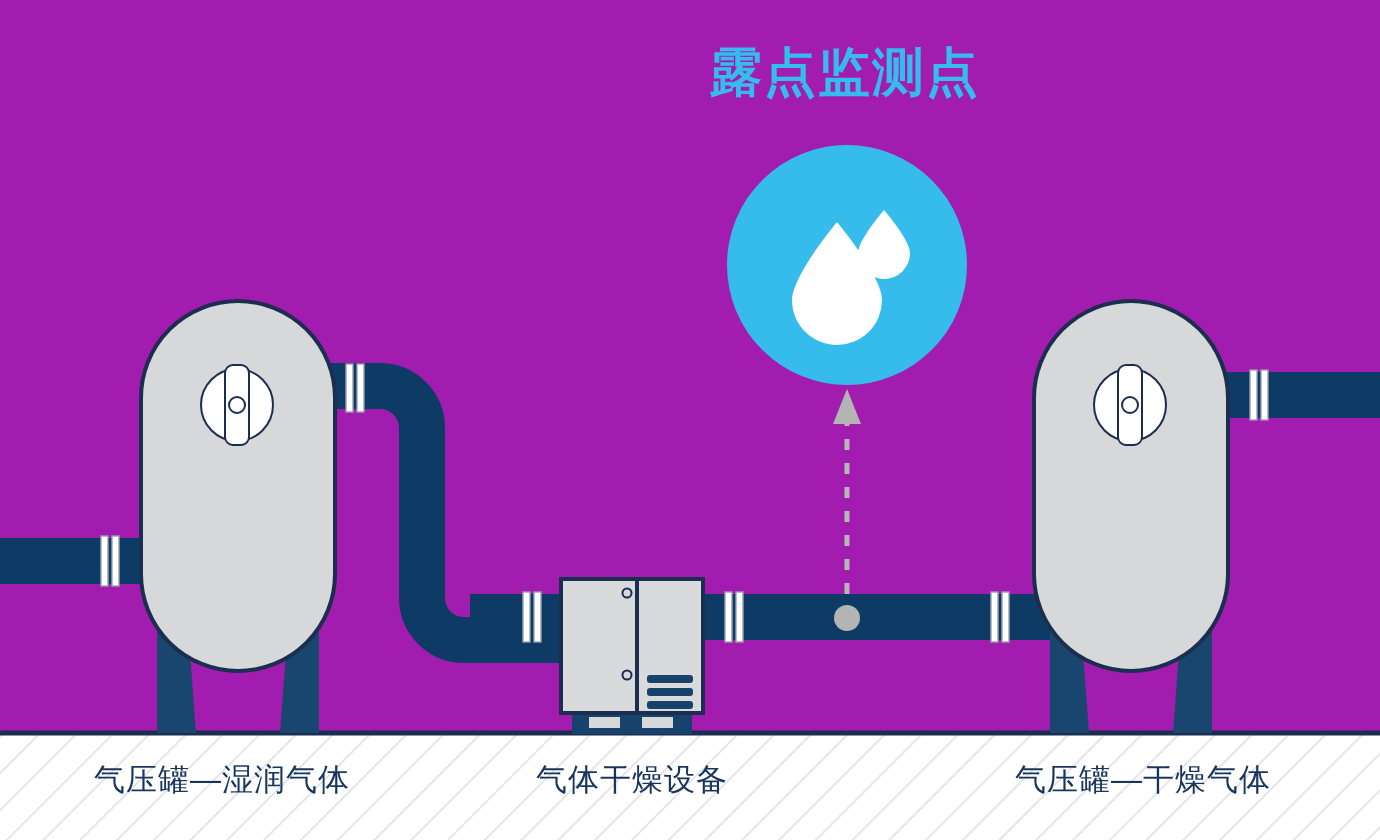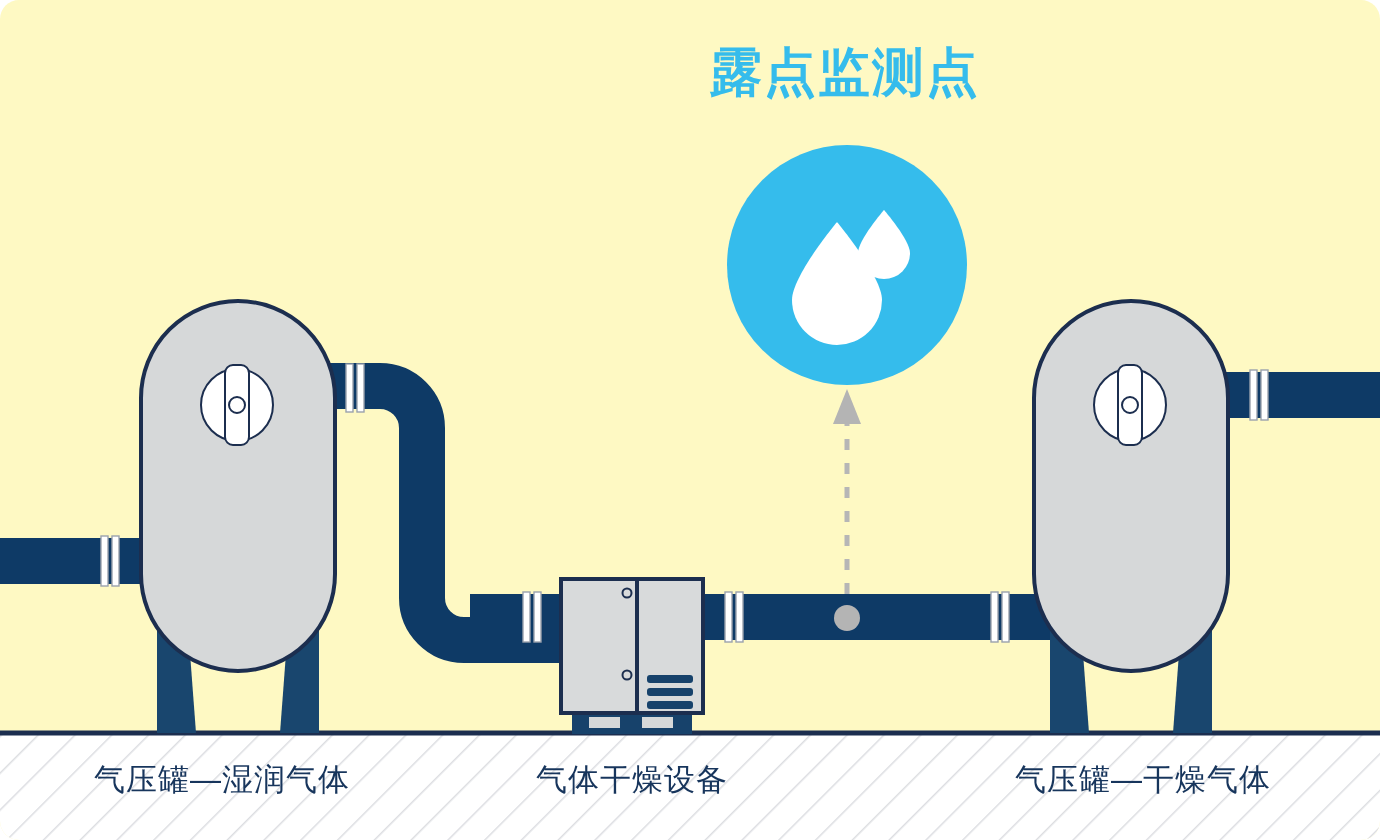--- a/index.html
+++ b/index.html
@@ -7,23 +7,22 @@
     padding: 0;
     background: #ffffff;
   }
   body {
     font-family: "Liberation Sans", "DejaVu Sans", sans-serif;
   }
   #stage {
     position: relative;
     width: 1380px;
     height: 840px;
-    background: #fef9c3;
+    background: #a21caf;
     overflow: hidden;
-    border-radius: 19px;
   }
   #diagram {
     position: absolute;
     left: 0;
     top: 0;
     width: 1380px;
     height: 840px;
   }
   .title-text {
     font-size: 52px;

